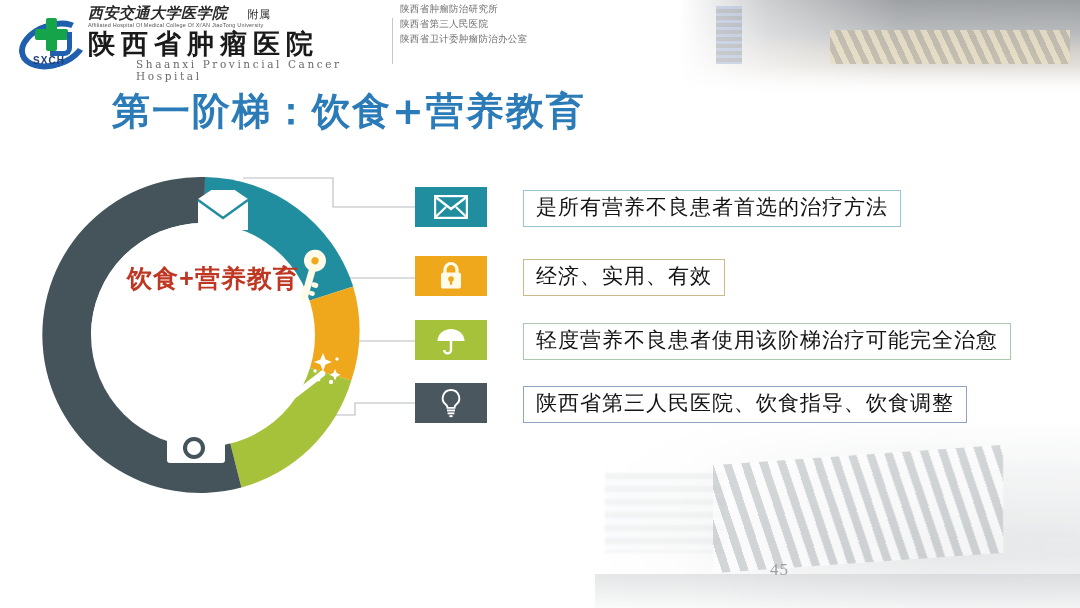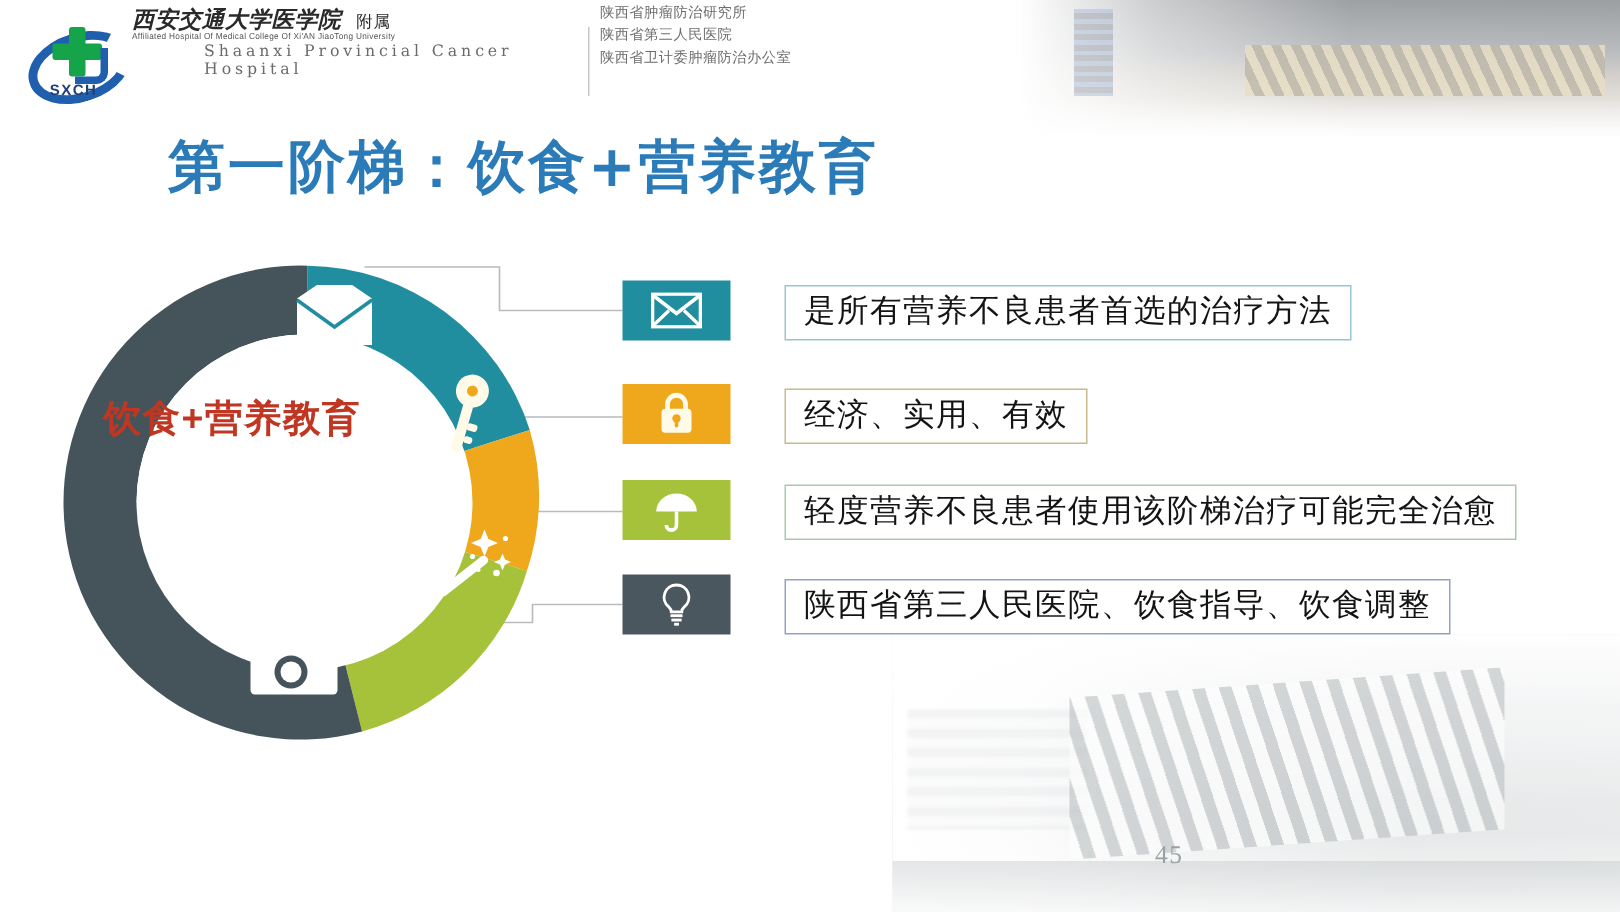--- a/index.html
+++ b/index.html
@@ -75,21 +75,21 @@
     border:5px solid #1f5fae;border-top:none;border-left:none;border-radius:0 0 8px 0;
   }
   .logo-mark .sxch{
     position:absolute;left:0;top:43px;width:66px;text-align:center;
     font-size:10px;font-weight:bold;color:#1f3f7a;letter-spacing:1px;
     font-family:"Liberation Sans",sans-serif;
   }
   .brand{position:absolute;left:88px;top:6px;width:300px;}
   .brand .uni{font-size:15px;color:#2a2a2a;line-height:1;letter-spacing:.5px;
     font-family:"DejaVu Serif",serif;font-style:italic;font-weight:bold;}
-  .brand .uni .sub-attach{font-style:normal;font-weight:normal;font-family:Liberation Serif, serif;font-size:11px;margin-left:10px;}
+  .brand .uni .sub-attach{font-style:normal;font-weight:normal;font-family:Liberation Serif, serif;font-size:11px;margin-left:20px;}
   .brand .uni-en{font-size:5.5px;color:#555;letter-spacing:.2px;margin-top:1px;transform:scaleY(1.05);}
   .brand .main-cn{
     font-size:27px;font-weight:bold;color:#1a1a1a;letter-spacing:6px;line-height:1.08;margin-top:1px;
     font-family:"DejaVu Sans","Liberation Sans",sans-serif;
   }
   .brand .main-en{
     font-size:10.5px;color:#6a6a6a;letter-spacing:2.6px;margin-top:0px;
     font-family:"DejaVu Serif","Liberation Serif",serif;
     margin-left:48px;
   }
@@ -102,23 +102,23 @@
     position:absolute;left:112px;top:86px;z-index:6;
     font-size:38px;font-weight:bold;color:#2b7bb9;letter-spacing:2px;
     font-family:"DejaVu Sans","Liberation Sans",sans-serif;
     white-space:nowrap;
   }
 
   
   .donut-wrap{position:absolute;left:35px;top:165px;width:345px;height:340px;z-index:4;}
   .donut-svg{position:absolute;left:0;top:0;}
   .donut-center-label{
-    position:absolute;left:34px;top:97px;width:230px;text-align:left;
+    position:absolute;left:34px;top:97px;width:230px;text-align:right;
     font-size:25px;font-weight:bold;color:#bf3722;letter-spacing:1px;
-    font-family:Liberation Sans, sans-serif;white-space:nowrap;
+    font-family:Liberation Mono, monospace;white-space:nowrap;
   }
   .seg-icon{position:absolute;pointer-events:none;}
 
   
   .connectors{position:absolute;left:0;top:0;width:1080px;height:608px;z-index:3;}
 
   
   .tile{
     position:absolute;width:72px;height:40px;z-index:6;
     display:flex;align-items:center;justify-content:center;
@@ -166,20 +166,21 @@
       <div class="swoosh"></div>
       <div class="cross-v"></div>
       <div class="cross-h"></div>
       <div class="hook"></div>
       <div class="sxch">SXCH</div>
     </div>
 
     <div class="brand">
       <div class="uni"><span>西安交通大学医学院</span><span class="sub-attach">附属</span></div>
       <div class="uni-en">Affiliated Hospital Of Medical College Of Xi'AN JiaoTong University</div>
+      <div class="main-cn">陕西省肿瘤医院</div>
       <div class="main-en">Shaanxi  Provincial  Cancer  Hospital</div>
     </div>
 
     <div class="brand-divider"></div>
 
     <div class="org-list">
       <div>陕西省肿瘤防治研究所</div>
       <div>陕西省第三人民医院</div>
       <div>陕西省卫计委肿瘤防治办公室</div>
     </div>

